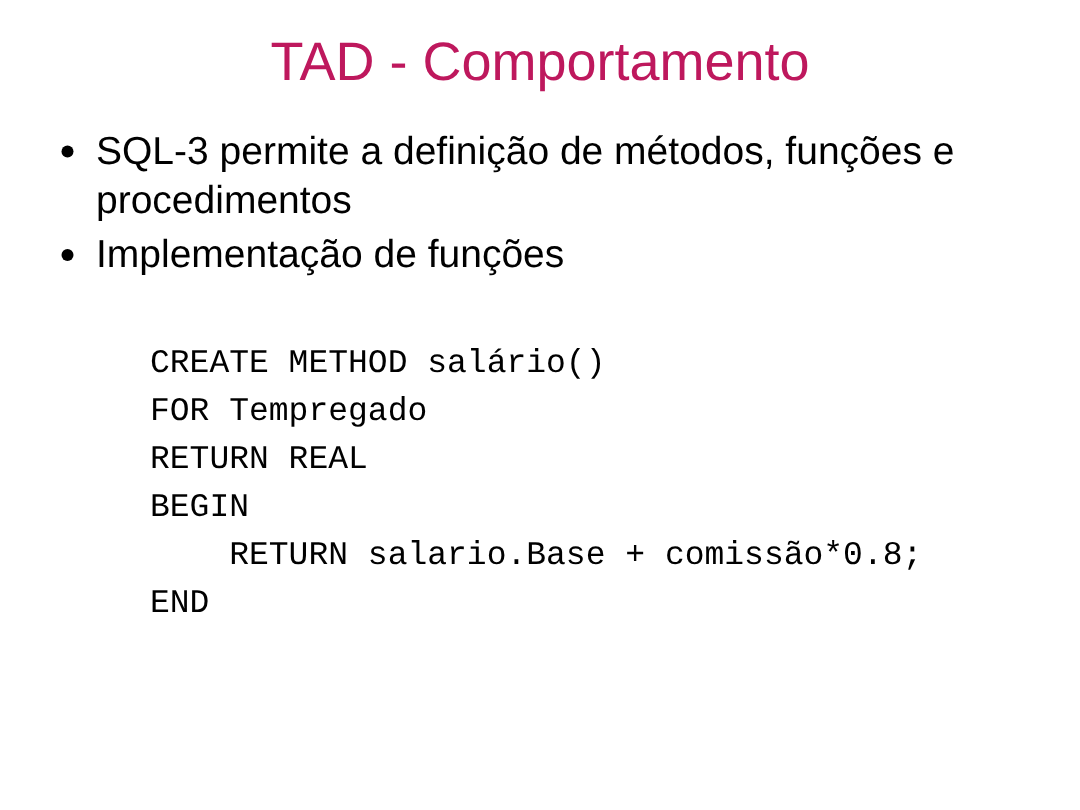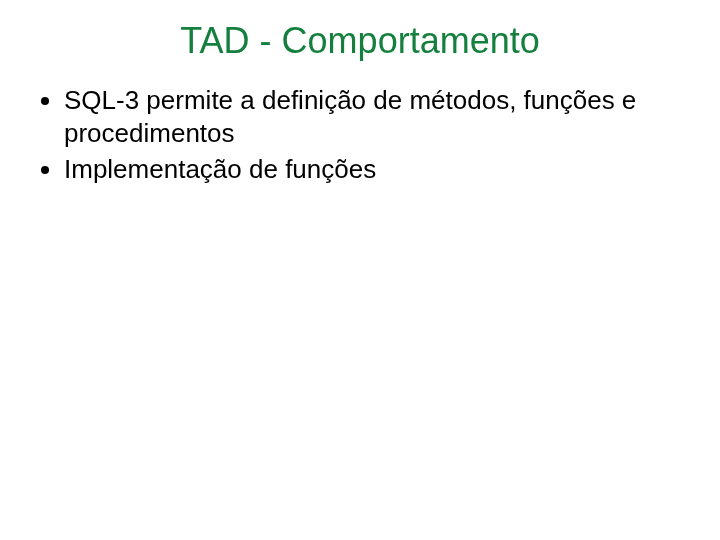--- a/index.html
+++ b/index.html
@@ -11,21 +11,21 @@
     font-family: Arial, Helvetica, sans-serif;
     color: #000;
   }
   .slide {
     width: 720px;
     height: 540px;
     box-sizing: border-box;
     padding: 18px 28px 0 28px;
   }
   .title {
-    color: #15803d;
+    color: #be185d;
     font-size: 36px;
     text-align: center;
     margin: 2px 0 22px 0;
     font-weight: normal;
   }
   ul.bullets {
     list-style: disc;
     margin: 12px 0 0 12px;
     padding: 0 0 0 24px;
   }
@@ -46,13 +46,21 @@
 <body>
 
 <div class="slide">
   <h1 class="title">TAD - Comportamento</h1>
 
   <ul class="bullets">
     <li>SQL-3 permite a definição de métodos, funções e procedimentos</li>
     <li>Implementação de funções</li>
   </ul>
 
+  <div class="code-block">
+<span>CREATE METHOD salário()</span>
+<span>FOR Tempregado</span>
+<span>RETURN REAL</span>
+<span>BEGIN</span>
+<span>    RETURN salario.Base + comissão*0.8;</span>
+<span>END</span>
+  </div>
 </div>
 
 </body></html>

